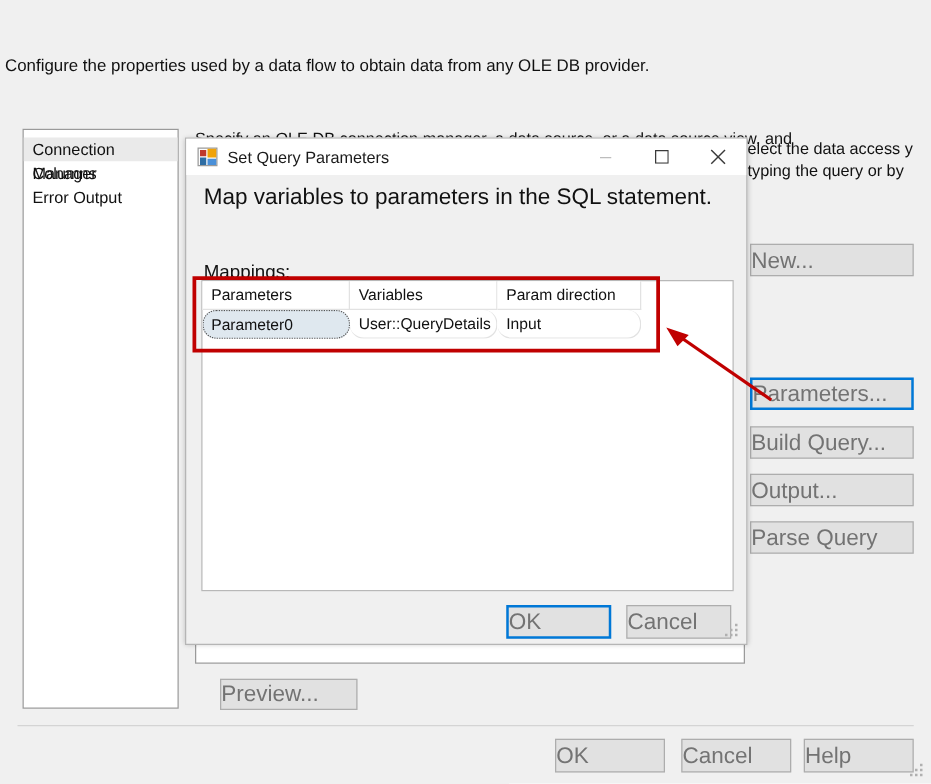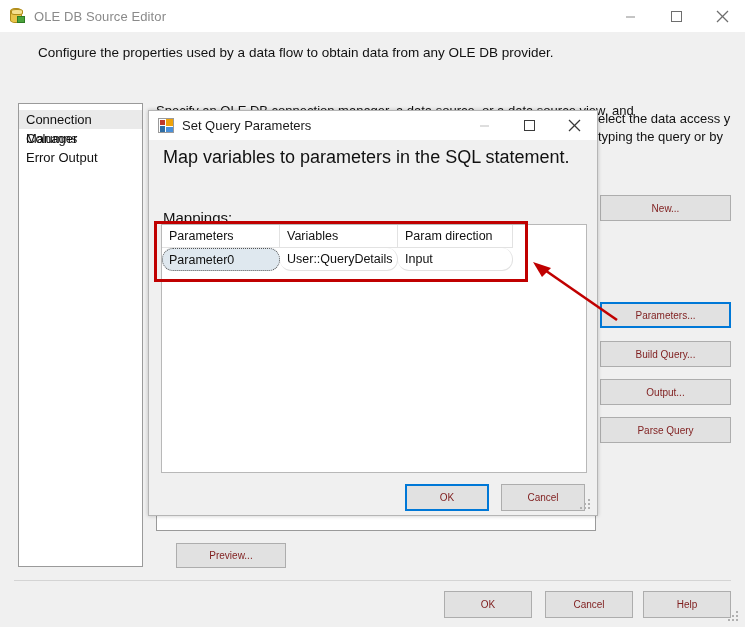--- a/index.html
+++ b/index.html
@@ -54,21 +54,21 @@
     display: flex; align-items: center; justify-content: center;
     color: #7d7d7d; font-size: 13px; line-height: 1;
   }
   .win-btn svg { display: block; }
 
   .banner {
     position: absolute; left: 0; top: 32px; width: 745px; height: 61px;
     background: #f0f0f0;
   }
   .banner-text {
-    position: absolute; left: 38px; top: 13px;
+    position: absolute; left: 4px; top: 13px;
     font-size: 13.5px; color: #111;
   }
 
   
   .outer-body {
     position: absolute; left: 0; top: 93px; width: 745px; height: 486px;
     background: #f0f0f0;
   }
   .sidebar {
     position: absolute; left: 18px; top: 10px; width: 125px; height: 464px;
@@ -88,22 +88,22 @@
     position: absolute; left: 4px; top: 0px;
     font-size: 13px; color: #111; white-space: nowrap;
   }
   .hint-text {
     position: absolute; left: 446px; top: 7px;
     font-size: 13px; color: #111; width: 160px; line-height: 18px;
   }
 
   .ole-btn {
     background: #e1e1e1; border: 1px solid #adadad;
-    font-size: 10px; color: #7f1d1d; text-align: center;
-    display: flex; align-items: center; justify-content: center;
+    font-size: 18px; color: #737373; text-align: center;
+    display: flex; align-items: center; justify-content: flex-start;
     cursor: default;
   }
   .ole-btn.focus {
     border: 2px solid #0078d7;
   }
 
   .side-buttons { position: absolute; right: 0; top: 0; width: 131px; }
   .side-buttons .ole-btn { width: 131px; height: 26px; }
 
   .combo {
@@ -211,45 +211,20 @@
   .annot-arrow {
     position: absolute; left: 525px; top: 258px; width: 100px; height: 70px;
     pointer-events: none;
   }
 </style>
 </head>
 <body>
 
 <div id="root">
 
-  <div class="win-titlebar">
-    <div class="win-icon">
-      <div class="db-cyl"></div>
-      <div class="db-plus"></div>
-    </div>
-    <div class="win-title">OLE DB Source Editor</div>
-    <div class="win-ctrls">
-      <div class="win-btn">
-        <svg width="11" height="11" viewBox="0 0 11 11">
-            <line x1="1" y1="6" x2="10" y2="6" stroke="#8a8a8a" stroke-width="1"></line>
-          </svg>
-      </div>
-      <div class="win-btn">
-        <svg width="11" height="11" viewBox="0 0 11 11">
-            <rect x="0.5" y="0.5" width="10" height="10" fill="none" stroke="#6e6e6e" stroke-width="1"></rect>
-          </svg>
-      </div>
-      <div class="win-btn">
-        <svg width="13" height="13" viewBox="0 0 13 13">
-            <line x1="1" y1="1" x2="12" y2="12" stroke="#6e6e6e" stroke-width="1.2"></line>
-            <line x1="12" y1="1" x2="1" y2="12" stroke="#6e6e6e" stroke-width="1.2"></line>
-          </svg>
-      </div>
-    </div>
-  </div>
 
   <div class="banner">
     <div class="banner-text">Configure the properties used by a data flow to obtain data from any OLE DB provider.</div>
   </div>
 
   <div class="outer-body">
 
     <div class="sidebar">
       <div class="side-list">
         <div class="side-item sel">

